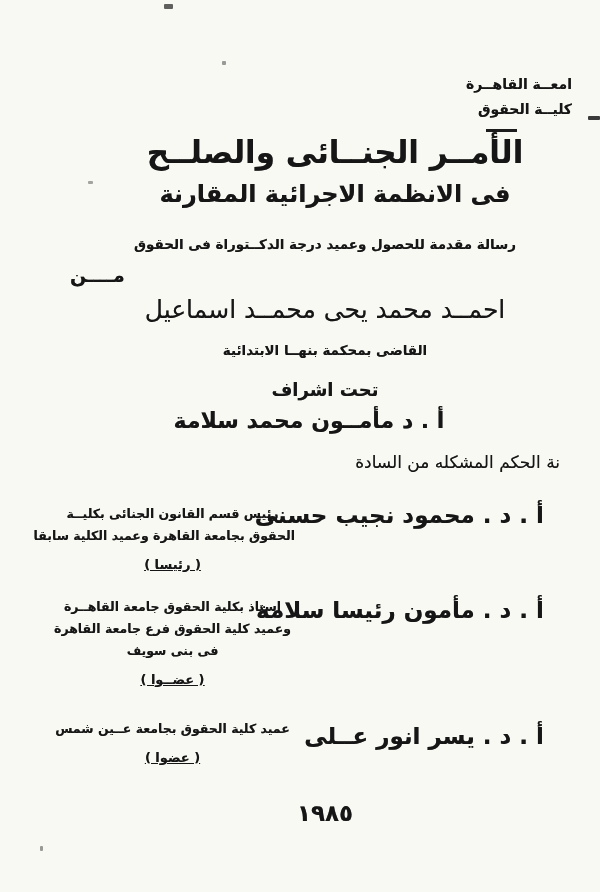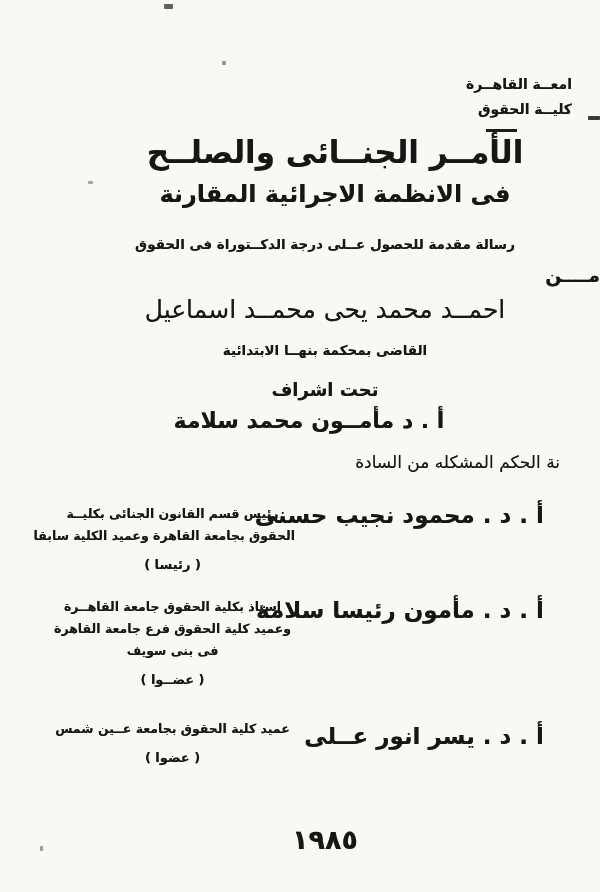--- a/index.html
+++ b/index.html
@@ -18,40 +18,40 @@
   .txt{white-space:nowrap; text-shadow:0 0 0.5px rgba(20,20,20,0.55);}
   
   .hdr{top:72px;right:28px;text-align:right;font-size:14px;font-weight:bold;line-height:25px;}
   .fac-underline{top:129px;left:486px;width:31px;height:3px;background:#1c1c1c;}
   
   .title-wrap{top:134px;left:70px;width:530px;text-align:center;}
   .title-l1{font-size:31px;font-weight:bold;letter-spacing:1px;text-align:center;}
   .title-l2{font-size:24px;font-weight:bold;margin-top:10px;}
   
   .thesis{top:236px;left:50px;width:550px;text-align:center;font-size:13.5px;font-weight:bold;}
-  .by{top:264px;left:70px;width:530px;text-align:right;font-size:19px;font-weight:bold;}
+  .by{top:264px;left:70px;width:530px;text-align:left;font-size:19px;font-weight:bold;}
   
   .author{top:295px;left:50px;width:550px;text-align:center;font-size:25px;font-weight:normal;}
   .author-title{top:342px;left:50px;width:550px;text-align:center;font-size:13.5px;font-weight:bold;}
   
   .supv-label{top:379px;left:54px;width:542px;text-align:center;font-size:18px;font-weight:bold;}
   .supv-name{top:408px;left:0px;width:590px;text-align:center;font-size:22px;font-weight:bold;padding-left:28px;}
   
   .committee-heading{top:452px;right:40px;font-size:17px;font-weight:normal;}
   .cmt-name{right:56px;font-size:23px;font-weight:bold;}
   .cmt-name.r1{top:502px;}
   .cmt-name.r2{top:597px;}
   .cmt-name.r3{top:723px;}
   .cmt-desc{left:50px;width:245px;text-align:center;font-size:12.5px;font-weight:bold;line-height:22px;}
   .cmt-desc.r1{top:503px;}
   .cmt-desc.r2{top:596px;}
   .cmt-desc.r3{top:718px;}
-  .cmt-role{display:block;margin-top:7px;font-size:13px;letter-spacing:2px;}
+  .cmt-role{display:block;margin-top:7px;font-size:13px;letter-spacing:2px;text-decoration:underline;}
   
-  .year{top:824px;left:50px;width:550px;text-align:center;font-size:27px;font-weight:bold;letter-spacing:11px;}
+  .year{top:800px;left:50px;width:550px;text-align:center;font-size:23px;font-weight:bold;letter-spacing:11px;}
   
   .artifact{background:#3a3a3a;border-radius:1px;}
   .a1{top:4px;left:164px;width:9px;height:5px;opacity:.8;}
   .a2{top:61px;left:222px;width:4px;height:4px;opacity:.5;}
   .a3{top:116px;left:588px;width:12px;height:4px;}
   .a4{top:181px;left:88px;width:5px;height:3px;opacity:.45;}
   .a5{top:846px;left:40px;width:3px;height:5px;opacity:.5;}
 </style>
 </head>
 <body>
@@ -68,21 +68,21 @@
     <div class="txt">امعــة القاهــرة</div>
     <div class="txt">كليــة الحقوق</div>
   </div>
   <div class="abs fac-underline"></div>
 
   <div class="abs title-wrap">
     <div class="txt title-l1">الأمــر الجنــائى والصلــح</div>
     <div class="txt title-l2">فى الانظمة الاجرائية المقارنة</div>
   </div>
 
-  <div class="abs thesis txt">رسالة مقدمة للحصول عــلى درجة الدكــتوراة فى الحقوق</div>
+  <div class="abs thesis txt">رسالة مقدمة للحصول وعميد درجة الدكــتوراة فى الحقوق</div>
 
   <div class="abs by txt">مــــن</div>
 
   <div class="abs author txt">احمــد محمد يحى محمــد اسماعيل</div>
   <div class="abs author-title txt">القاضى بمحكمة بنهــا الابتدائية</div>
 
   <div class="abs supv-label txt">تحت اشراف</div>
   <div class="abs supv-name txt">أ . د مأمــون محمد سلامة</div>
 
   <div class="abs committee-heading txt">نة الحكم المشكله من السادة</div>

